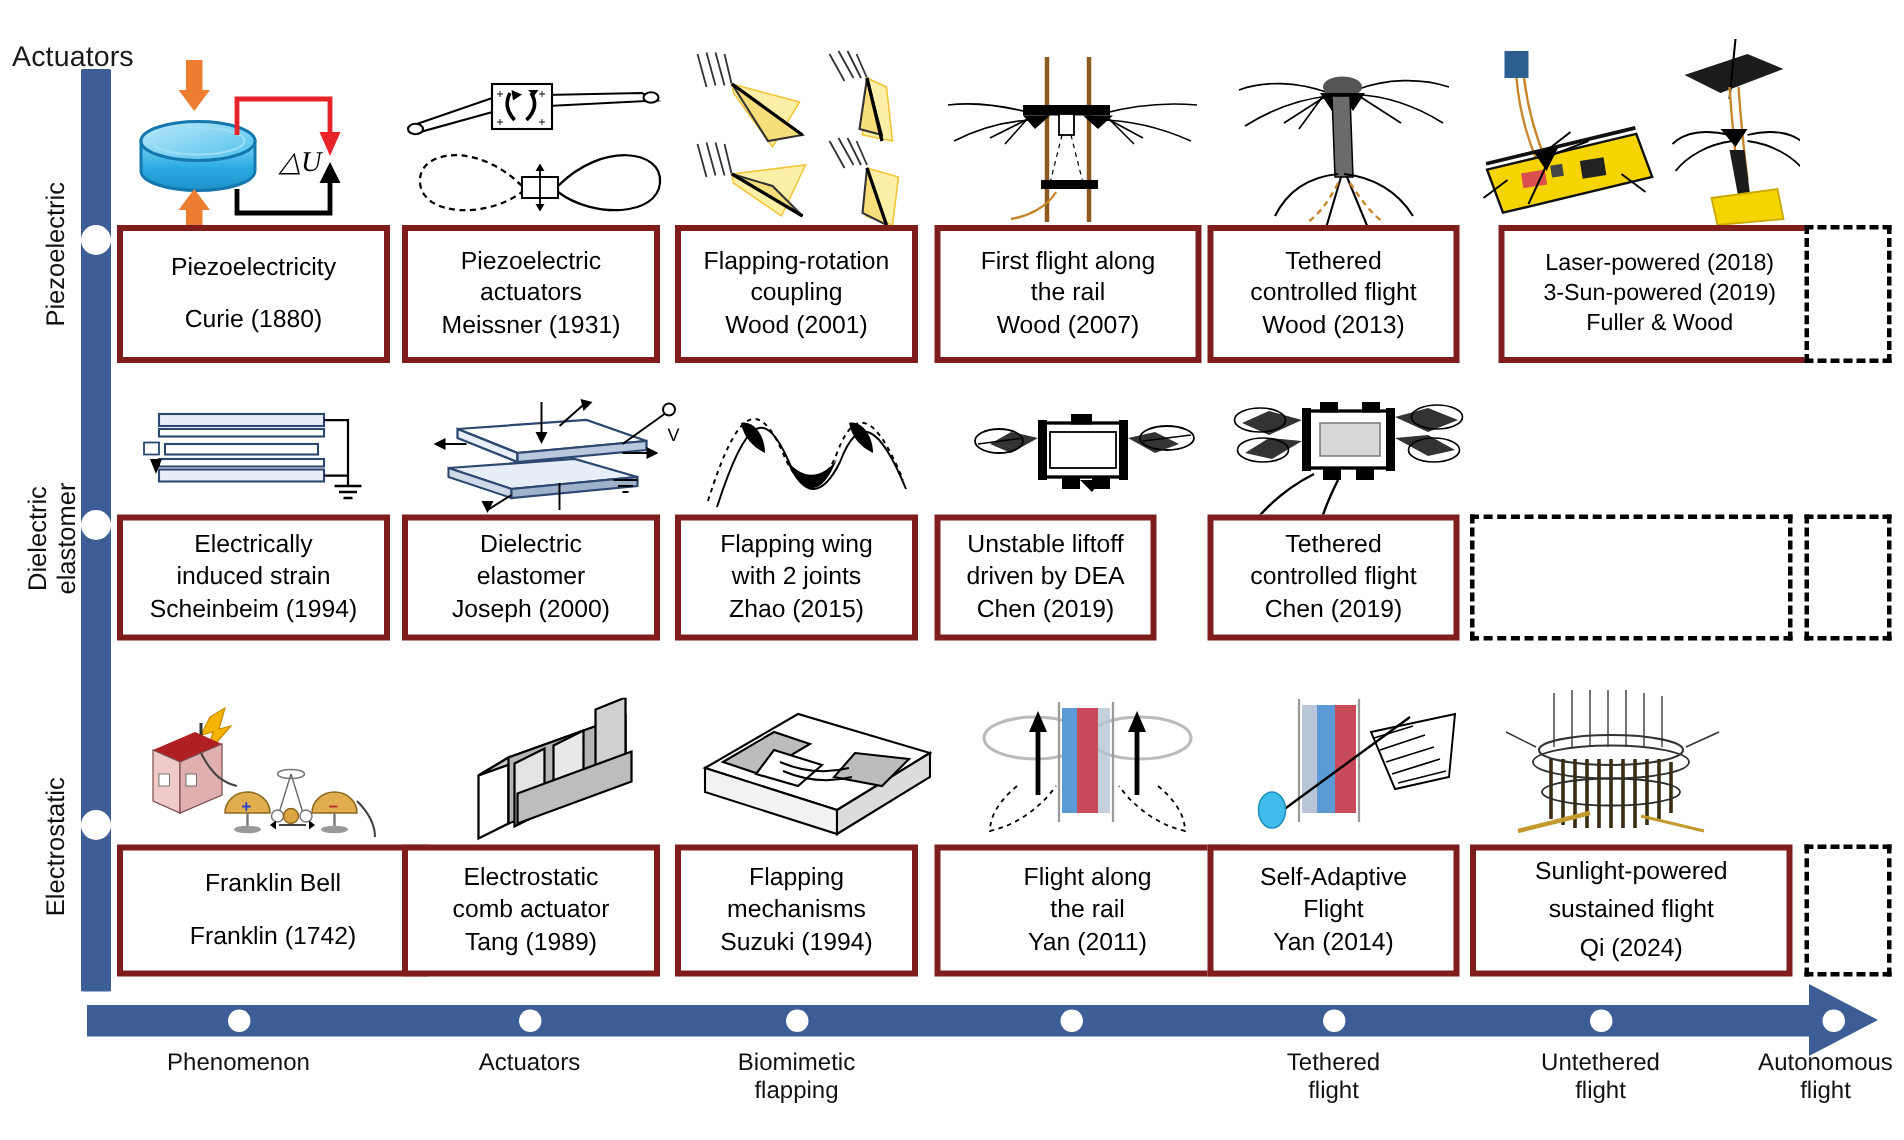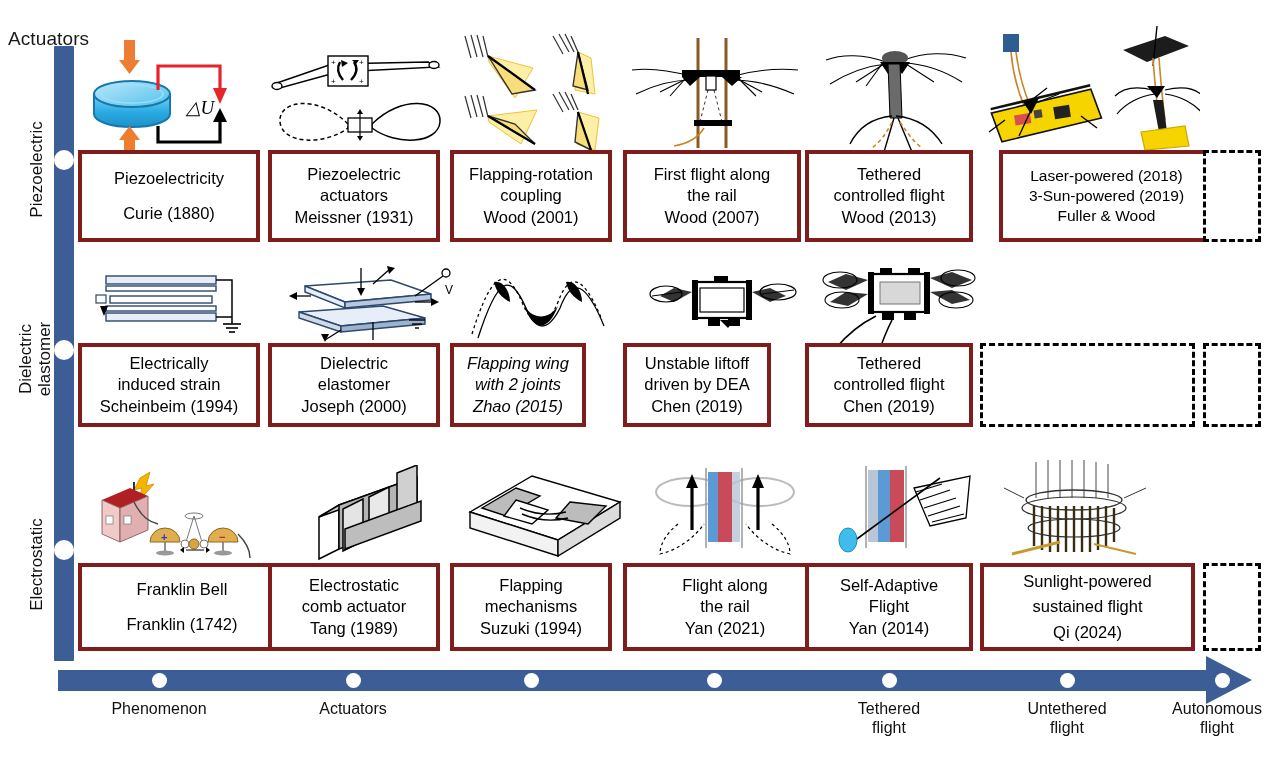--- a/index.html
+++ b/index.html
@@ -636,21 +636,21 @@
     <div class="ln">induced strain</div>
     <div class="ln">Scheinbeim (1994)</div>
   </div>
 
   <div class="card" style="left:268px; top:343px; width:172px; height:84px;">
     <div class="ln">Dielectric</div>
     <div class="ln">elastomer</div>
     <div class="ln">Joseph (2000)</div>
   </div>
 
-  <div class="card" style="left:450px; top:343px; width:136px; height:84px;font-style:italic;">
+  <div class="card" style="left:450px; top:343px; width:162px; height:84px;">
     <div class="ln">Flapping wing</div>
     <div class="ln">with 2 joints</div>
     <div class="ln">Zhao (2015)</div>
   </div>
 
   <div class="card" style="left:623px; top:343px; width:148px; height:84px;">
     <div class="ln">Unstable liftoff</div>
     <div class="ln">driven by DEA</div>
     <div class="ln">Chen (2019)</div>
   </div>
@@ -678,21 +678,21 @@
 
   <div class="card" style="left:450px; top:563px; width:162px; height:88px;">
     <div class="ln">Flapping</div>
     <div class="ln">mechanisms</div>
     <div class="ln">Suzuki (1994)</div>
   </div>
 
   <div class="card" style="left:623px; top:563px; width:204px; height:88px;">
     <div class="ln">Flight along</div>
     <div class="ln">the rail</div>
-    <div class="ln">Yan (2021)</div>
+    <div class="ln">Yan (2011)</div>
   </div>
 
   <div class="card" style="left:805px; top:563px; width:168px; height:88px;">
     <div class="ln">Self-Adaptive</div>
     <div class="ln">Flight</div>
     <div class="ln">Yan (2014)</div>
   </div>
 
   <div class="card" style="left:980px; top:563px; width:215px; height:88px;justify-content:space-between;">
     <div class="ln">Sunlight-powered</div>
@@ -712,20 +712,24 @@
   <div class="haxis-dot" style="left:882px"></div>
   <div class="haxis-dot" style="left:1060px"></div>
   <div class="haxis-dot" style="left:1215px"></div>
 
   <div class="hlabel" style="left:74px">
     <div>Phenomenon</div>
   </div>
   <div class="hlabel" style="left:268px">
     <div>Actuators</div>
   </div>
+  <div class="hlabel" style="left:446px">
+    <div>Biomimetic</div>
+    <div>flapping</div>
+  </div>
   <div class="hlabel" style="left:804px">
     <div>Tethered</div>
     <div>flight</div>
   </div>
   <div class="hlabel" style="left:982px">
     <div>Untethered</div>
     <div>flight</div>
   </div>
   <div class="hlabel" style="left:1132px">
     <div>Autonomous</div>

